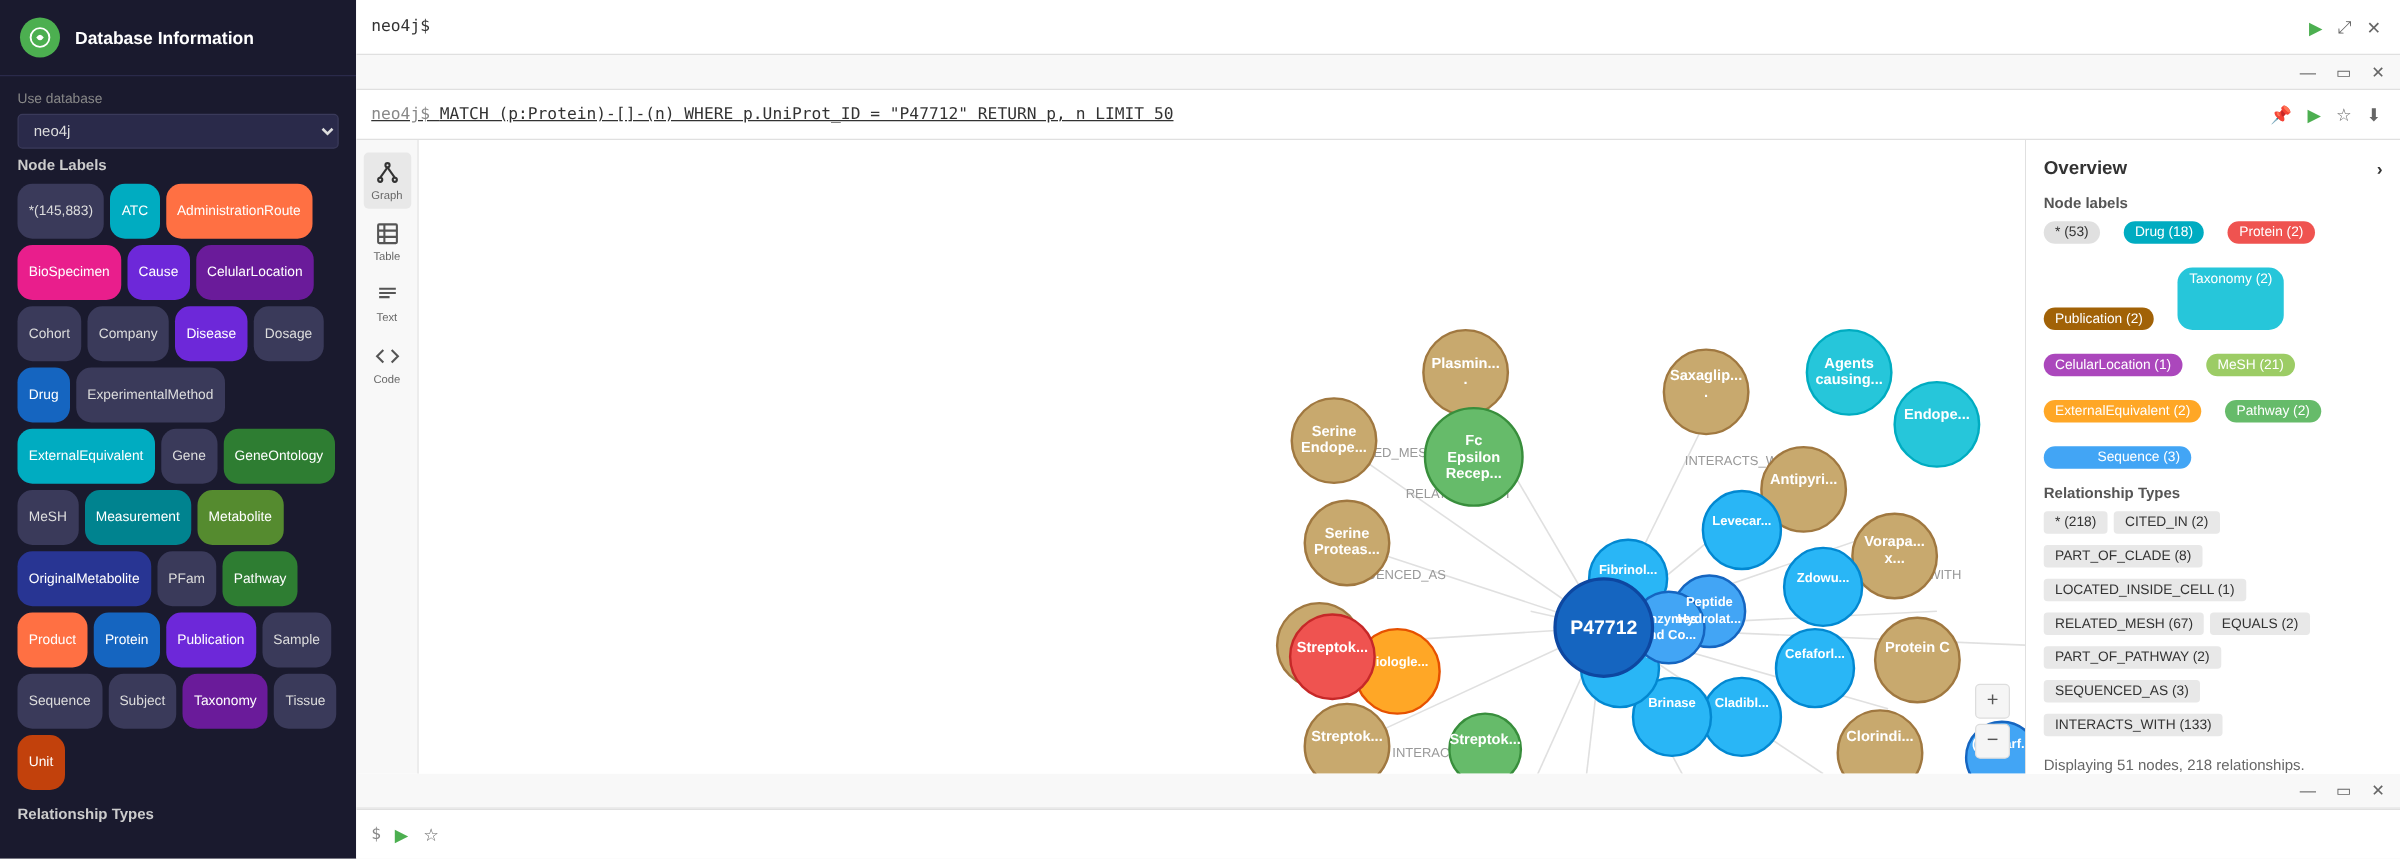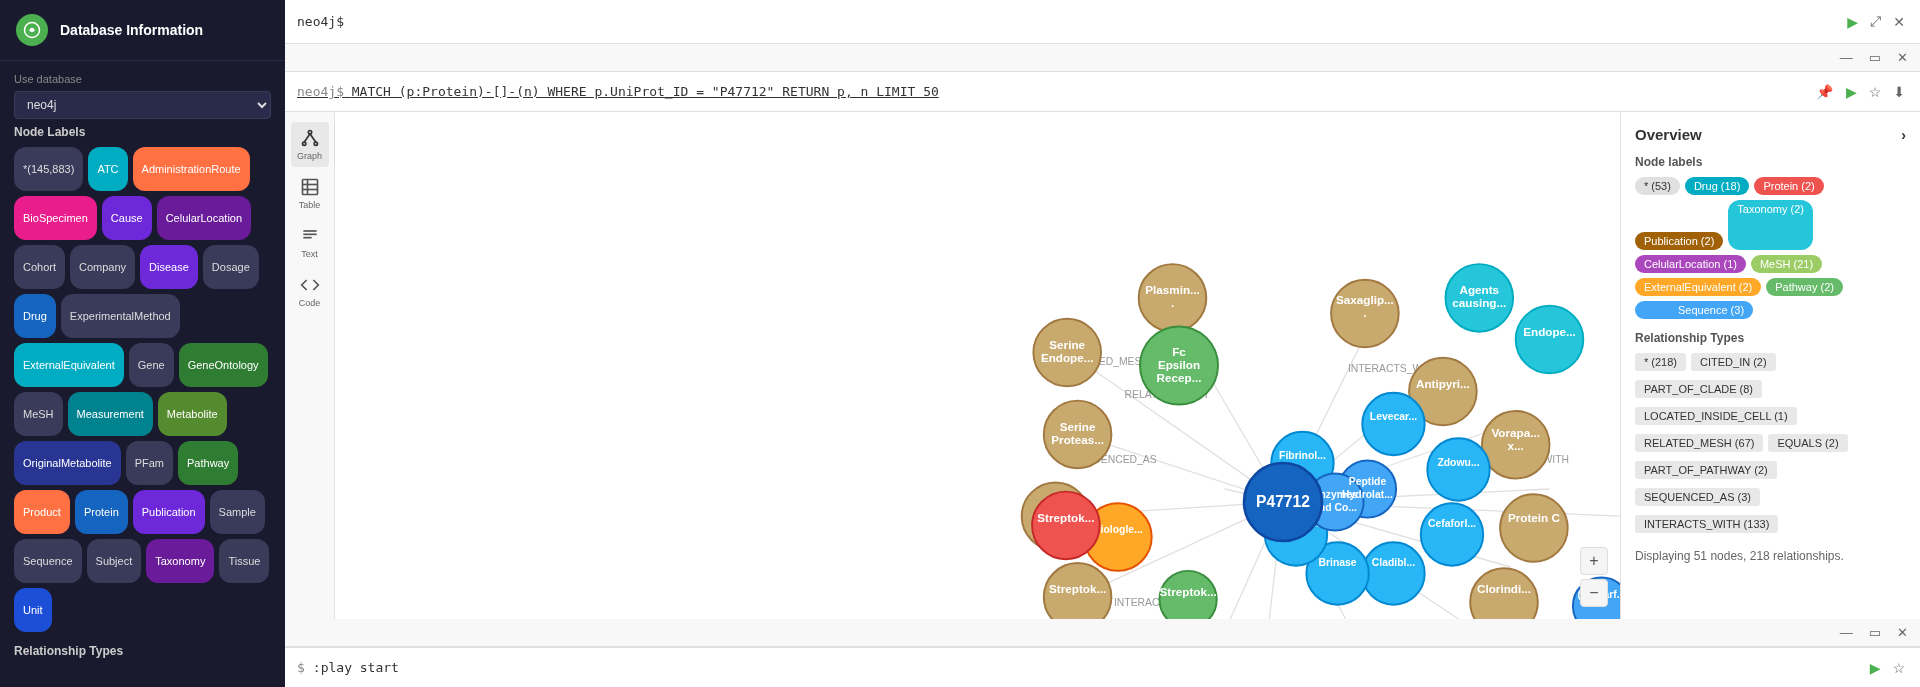--- a/index.html
+++ b/index.html
@@ -84,21 +84,21 @@
     .tag-teal { background: #00acc1; color: #fff; }
     .tag-pink { background: #e91e8c; color: #fff; }
     .tag-orange { background: #ff7043; color: #fff; }
     .tag-blue { background: #1565c0; color: #fff; }
     .tag-green { background: #2e7d32; color: #fff; }
     .tag-purple { background: #6a1b9a; color: #fff; }
     .tag-red { background: #6d28d9; color: #fff; }
     .tag-cyan { background: #00838f; color: #fff; }
     .tag-indigo { background: #283593; color: #fff; }
     .tag-lime { background: #558b2f; color: #fff; }
-    .tag-amber { background: #1d4ed8; color: #fff; }
+    .tag-amber { background: #c2410c; color: #fff; }
 
     
     .main {
       flex: 1;
       display: flex;
       flex-direction: column;
       background: #fff;
       overflow: hidden;
     }
 
@@ -217,21 +217,21 @@
     }
     .overview-section-title {
       font-size: 12px;
       font-weight: 600;
       color: #555;
       margin-bottom: 8px;
     }
     .overview-tags {
       display: flex;
       flex-wrap: wrap;
-      gap: 5px;
+      gap: 19px;
       margin-bottom: 12px;
     }
     .ov-tag {
       padding: 3px 9px;
       border-radius: 12px;
       font-size: 11px;
       font-weight: 500;
       cursor: pointer;
       white-space: nowrap;
     }
@@ -734,19 +734,18 @@
     </div>
   </div>
 
   <div class="window-bar" style="justify-content:flex-end;">
     <button class="win-btn">—</button>
     <button class="win-btn">▭</button>
     <button class="win-btn">✕</button>
   </div>
   <div class="bottom-bar">
     <span style="color:#888;font-family:monospace;font-size:13px;">$</span>
-    <input class="bottom-input" placeholder=":play start" value=":play start" readonly="" style="">
     <div class="top-bar-actions">
       <button class="icon-btn icon-btn-green">▶</button>
       <button class="icon-btn">☆</button>
     </div>
   </div>
 </div>
 
 </body></html>

